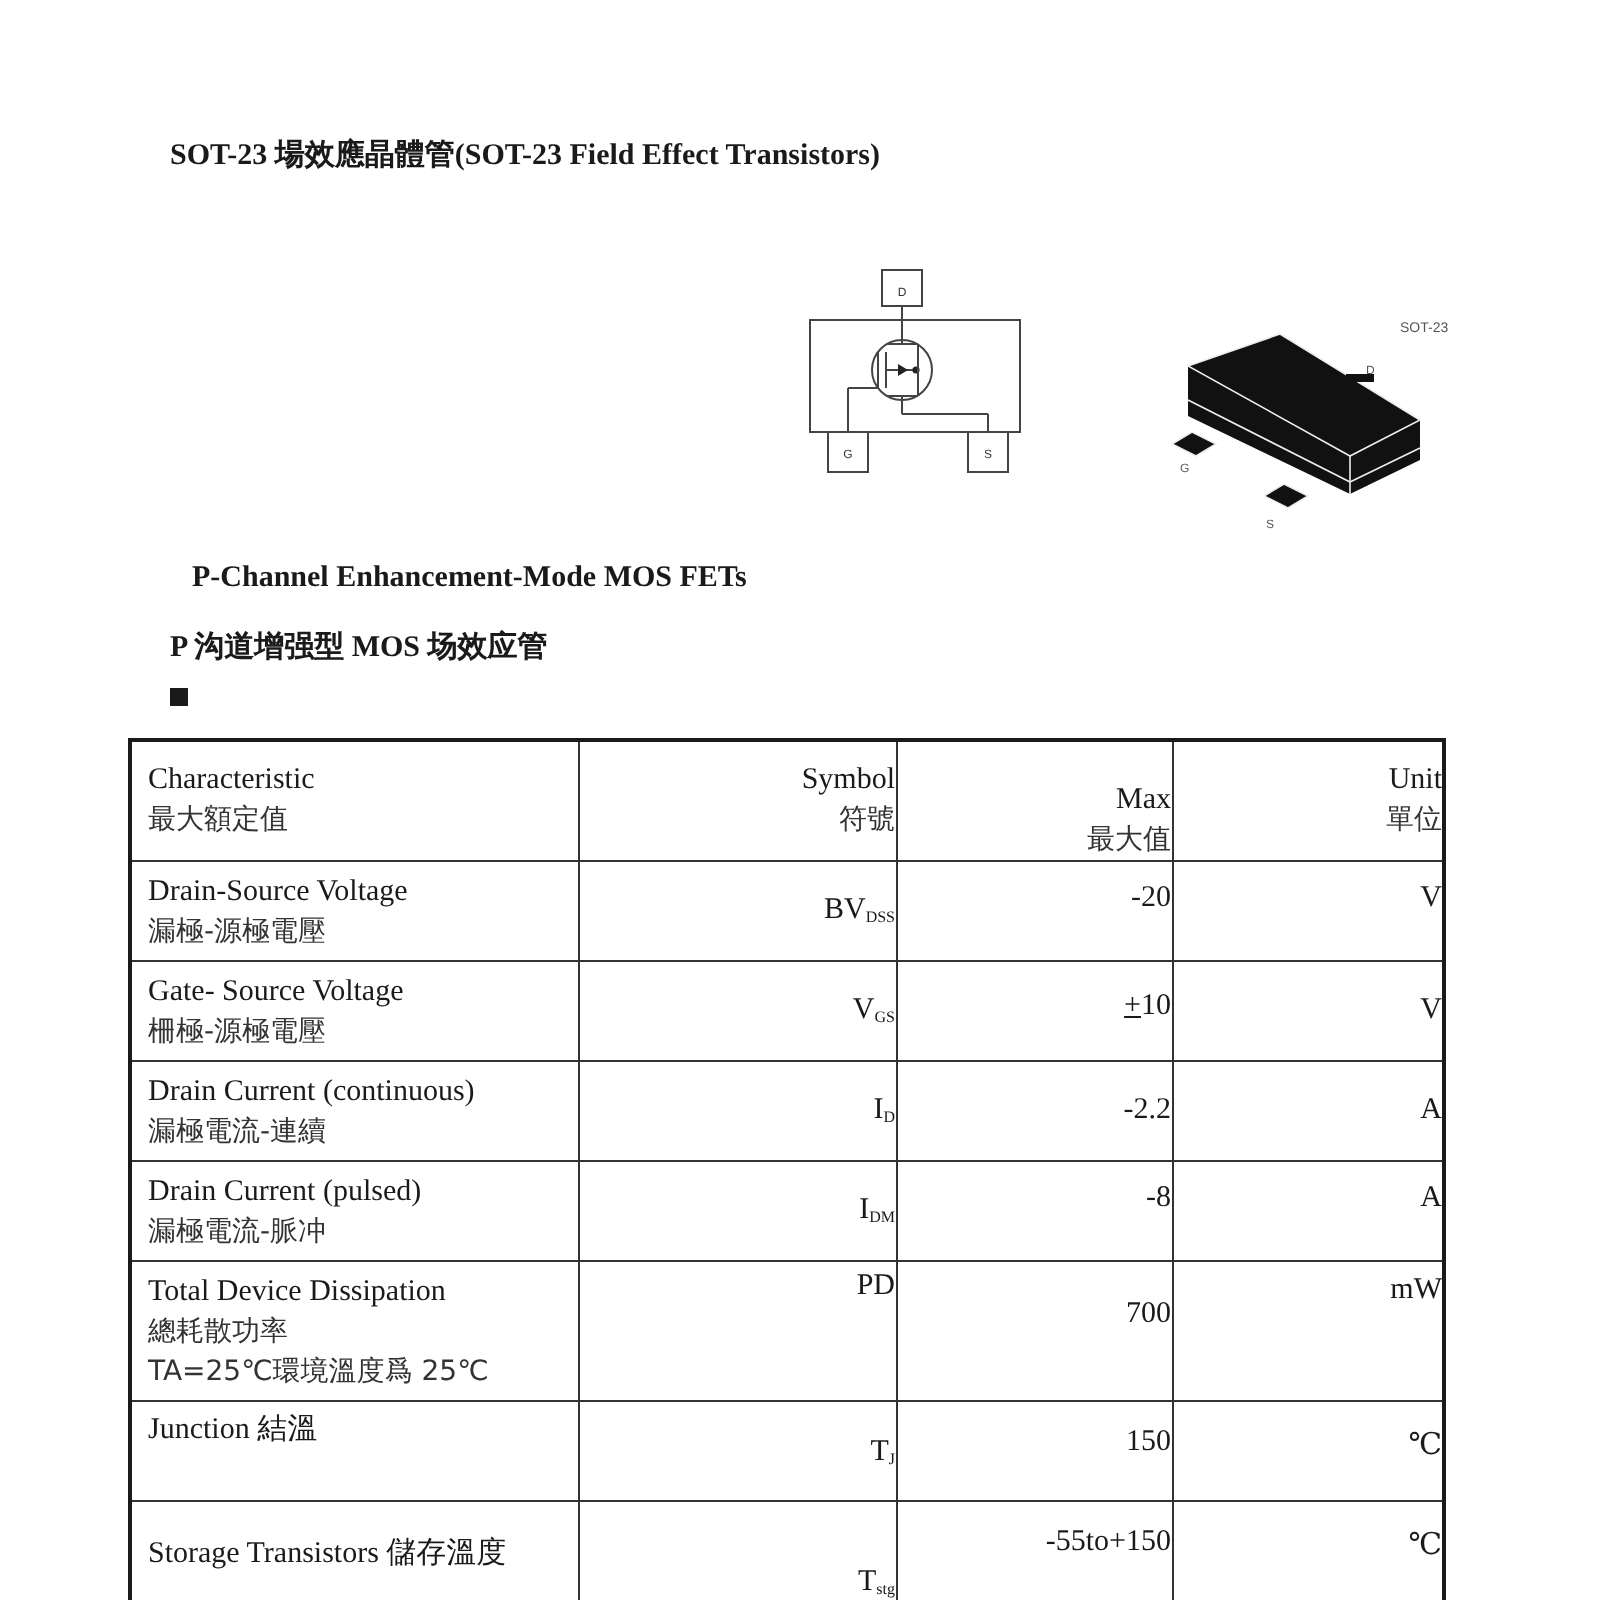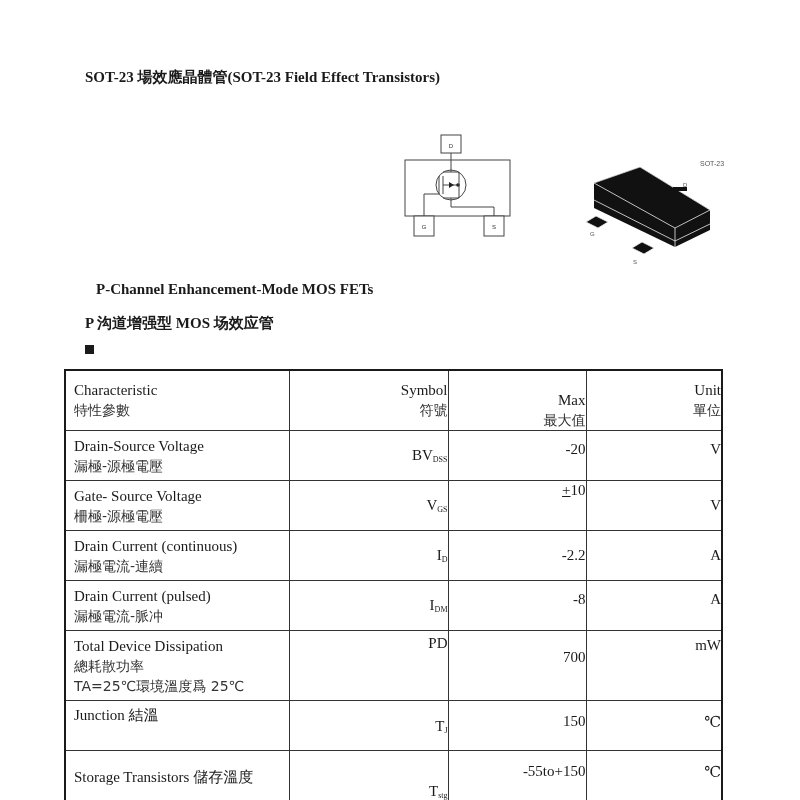--- a/index.html
+++ b/index.html
@@ -78,21 +78,21 @@
   <colgroup>
     <col style="width:224px">
       <col style="width:159px">
       <col style="width:138px">
       <col style="width:136px">
   </colgroup>
   <tbody>
       <tr style="height:58px">
     <td class="c1" style="padding-top:9px">
           <span class="en">Characteristic</span>
-          <span class="cn">特性參數</span>
+          <span class="cn">最大額定值</span>
         </td>
     <td class="ctr" style="padding-top:9px;line-height:20px">
           <span class="en">Symbol</span>
           <span class="cn">符號</span>
         </td>
     <td class="ctr" style="padding-top:19px;line-height:20px">
           <span class="en">Max</span>
           <span class="cn">最大值</span>
         </td>
     <td class="ctr" style="padding-top:9px;line-height:20px">
@@ -110,21 +110,21 @@
     <td class="ctr" style="padding-top:10px">-20</td>
     <td class="ctr" style="padding-top:10px">V</td>
   </tr>
 
   <tr style="height:50px">
     <td class="c1" style="padding-top:5px">
           <span class="en">Gate- Source Voltage</span>
           <span class="cn">柵極-源極電壓</span>
         </td>
     <td class="ctr" style="padding-top:16px"><span>V</span><span class="sub">GS</span></td>
-    <td class="ctr" style="padding-top:1px"><span class="pm">+</span><span>10</span></td>
+    <td class="ctr" style="padding-top:14px"><span class="pm">+</span><span>10</span></td>
     <td class="ctr" style="padding-top:16px">V</td>
   </tr>
 
   <tr style="height:50px">
     <td class="c1" style="padding-top:5px">
           <span class="en">Drain Current (continuous)</span>
           <span class="cn">漏極電流-連續</span>
         </td>
     <td class="ctr" style="padding-top:16px"><span>I</span><span class="sub">D</span></td>
     <td class="ctr" style="padding-top:16px">-2.2</td>

